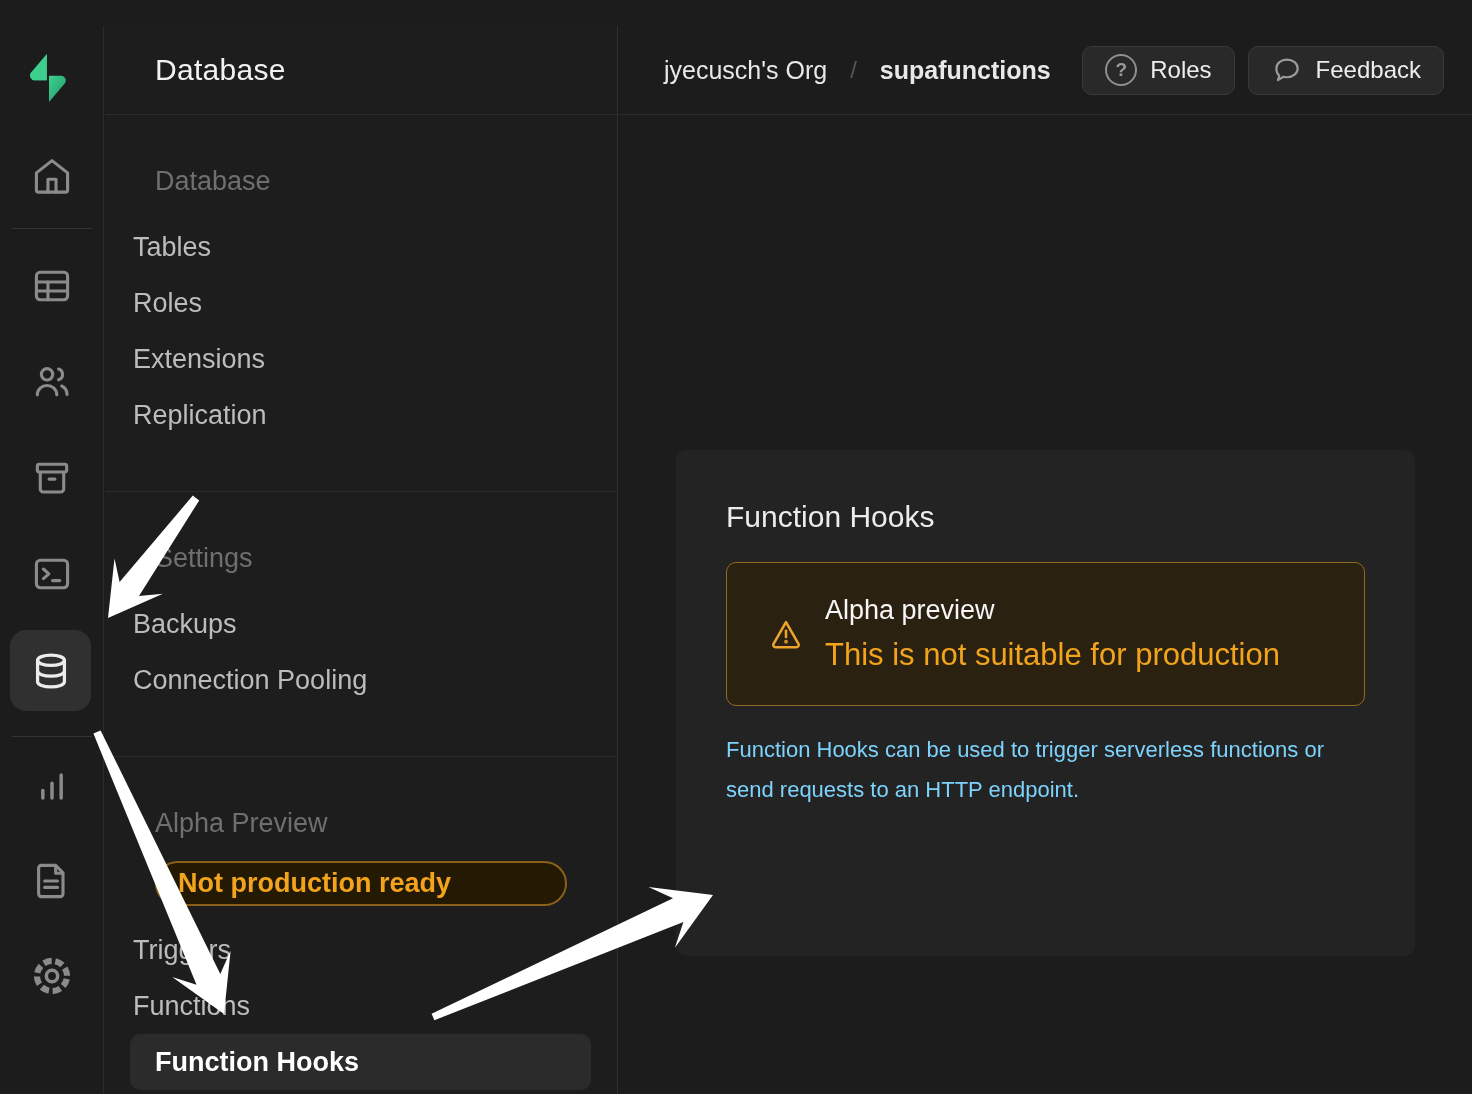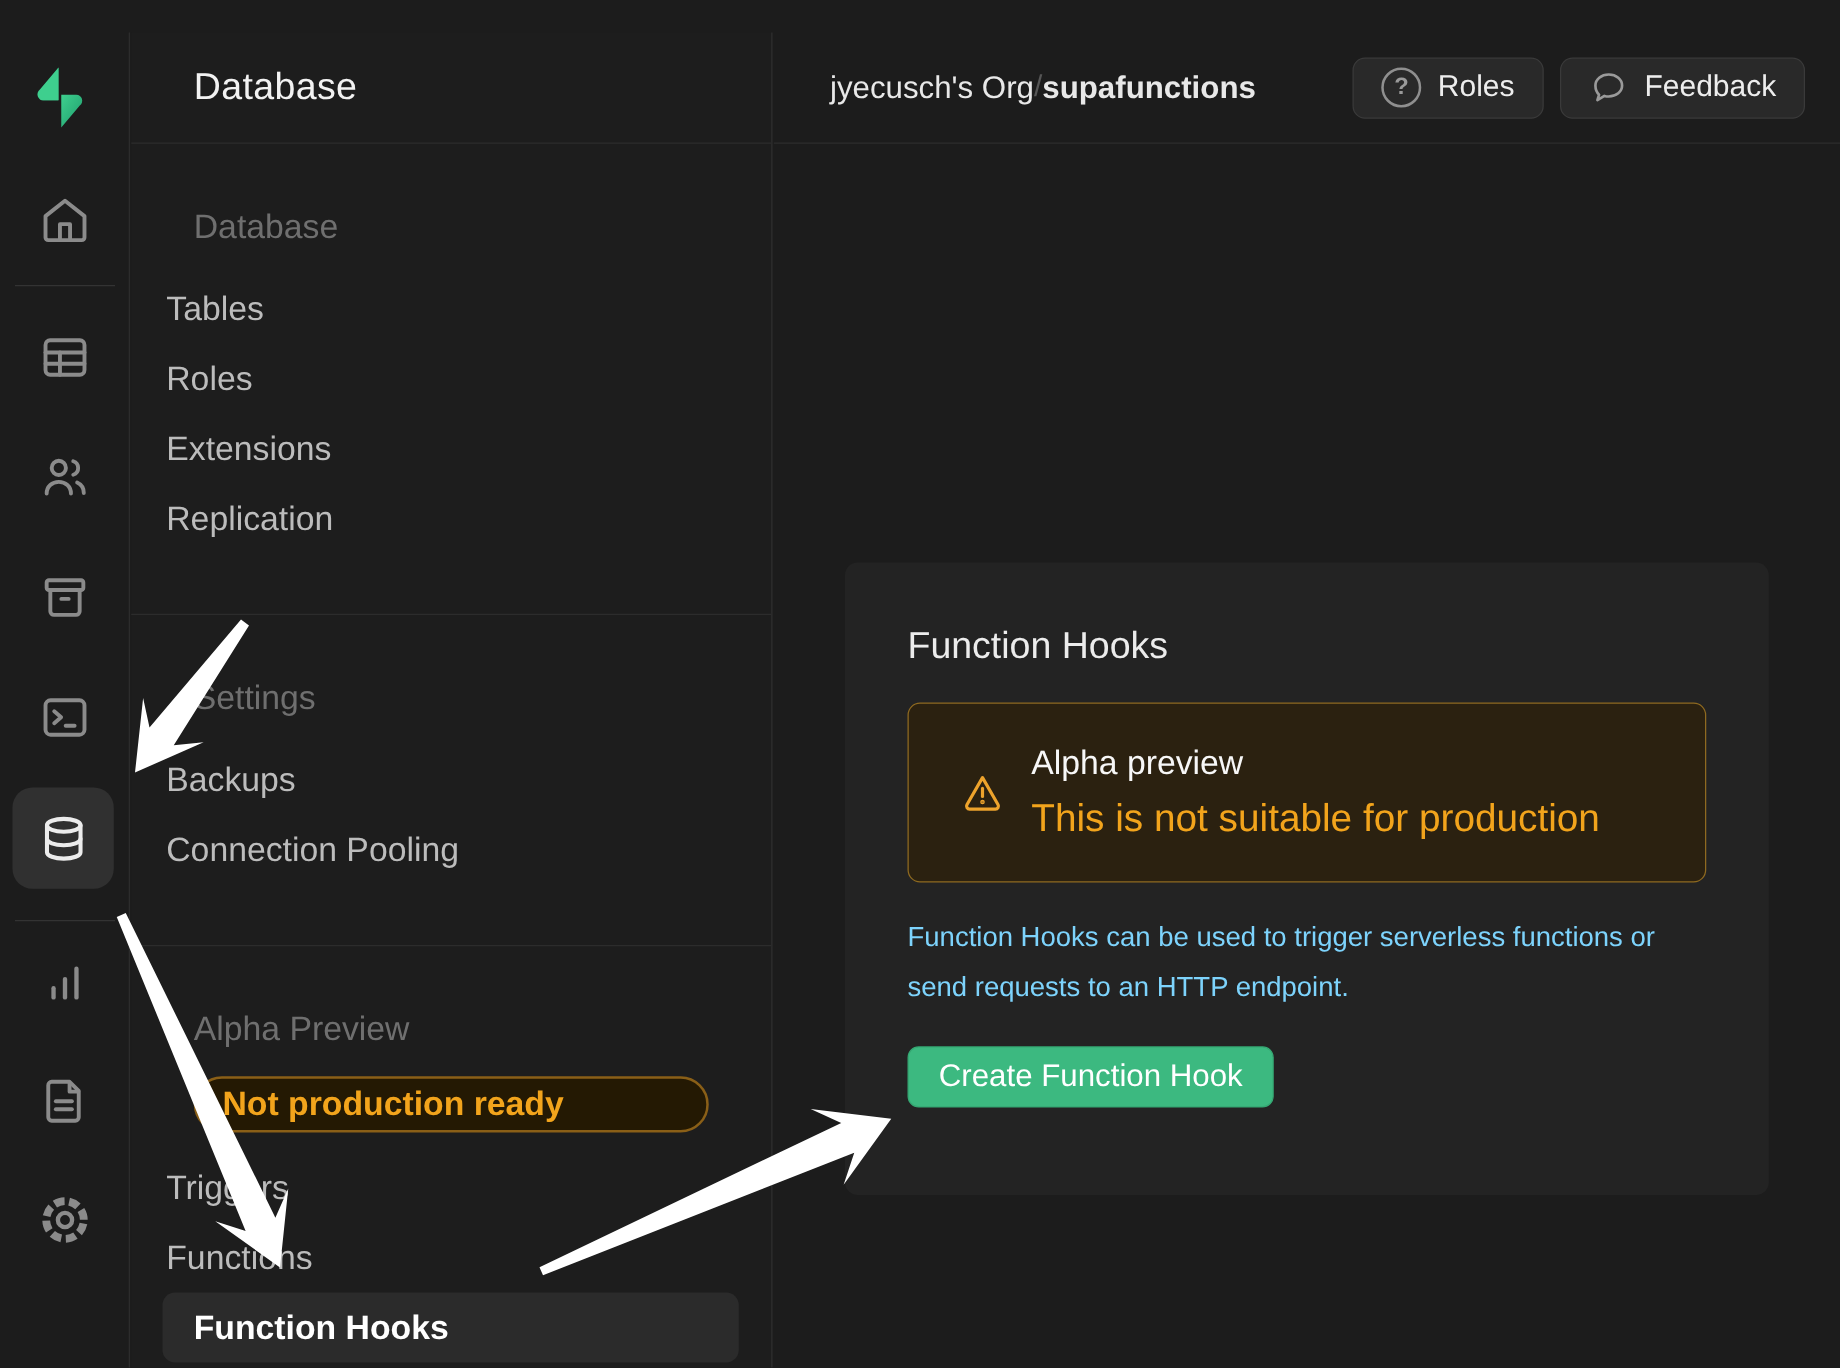--- a/index.html
+++ b/index.html
@@ -33,21 +33,21 @@
   .nav-item { height:56px; line-height:56px; padding-left:28px; color:#bcbcbc; font-size:27px; cursor:pointer; }
   .nav-item.active { margin:0 26px 0 25px; padding-left:25px; background:#2b2b2b; border-radius:10px;
     color:#ffffff; font-weight:bold; }
   .badge-pill { margin:0 0 16px 50px; width:412px; height:45px; line-height:41px;
     border:2px solid #8a5f17; border-radius:23px; background:#241903;
     color:#f2a41c; font-weight:bold; font-size:27px; padding-left:21px; }
 
   
   .main { position:absolute; left:619px; top:0; width:853px; height:1094px; }
   .main-header { height:89px; border-bottom:1px solid #2c2c2c; display:flex; align-items:center; padding:0 28px 0 45px; }
-  .crumbs { display:flex; align-items:center; font-size:25px; }
+  .crumbs { display:flex; align-items:center; gap:23px; font-size:25px; }
   .crumb { color:#e8e8e8; font-weight:500; cursor:pointer; }
   .crumb-sep { color:#565656; font-size:24px; }
   .crumb.project { font-weight:600; }
   .header-actions { margin-left:auto; display:flex; gap:13px; }
   .hbtn { height:49px; border-radius:10px; background:#292929; border:1px solid #3a3a3a;
     display:flex; align-items:center; gap:13px; padding:0 22px; color:#ededed; font-size:24px; cursor:pointer; }
   .q-circle { width:32px; height:32px; border:2px solid #8f8f8f; border-radius:50%;
     color:#9a9a9a; font-size:19px; font-weight:bold; display:flex; align-items:center; justify-content:center; }
   .hbtn svg { width:32px; height:32px; color:#9a9a9a; }
 
@@ -225,21 +225,20 @@
           <circle cx="12" cy="17.4" r="0.4" fill="currentColor"></circle>
         </svg>
         <div class="alert-texts">
           <div class="alert-title">Alpha preview</div>
           <div class="alert-sub">This is not suitable for production</div>
         </div>
       </div>
 
       <p class="card-desc">Function Hooks can be used to trigger serverless functions or send requests to an HTTP endpoint.</p>
 
-      <button class="cta">Create Function Hook</button>
     </section>
   </main>
 
   <svg class="arrows" viewBox="0 0 1472 1094" aria-hidden="true">
     <polygon points="192.8,469.6 119.6,555.9 114.5,532.4 108,592 162.9,567.8 139.0,570.1 199.2,474.4"></polygon>
     <polygon points="93.4,707.6 196.5,958.7 172.2,951.0 224,988 230.6,924.8 220.3,948.1 100.6,704.4"></polygon>
     <polygon points="434.4,994.2 683.4,896.1 674.9,921.7 713,869 648.5,861.1 673.0,872.3 431.6,987.8"></polygon>
   </svg>
 
 </div>

